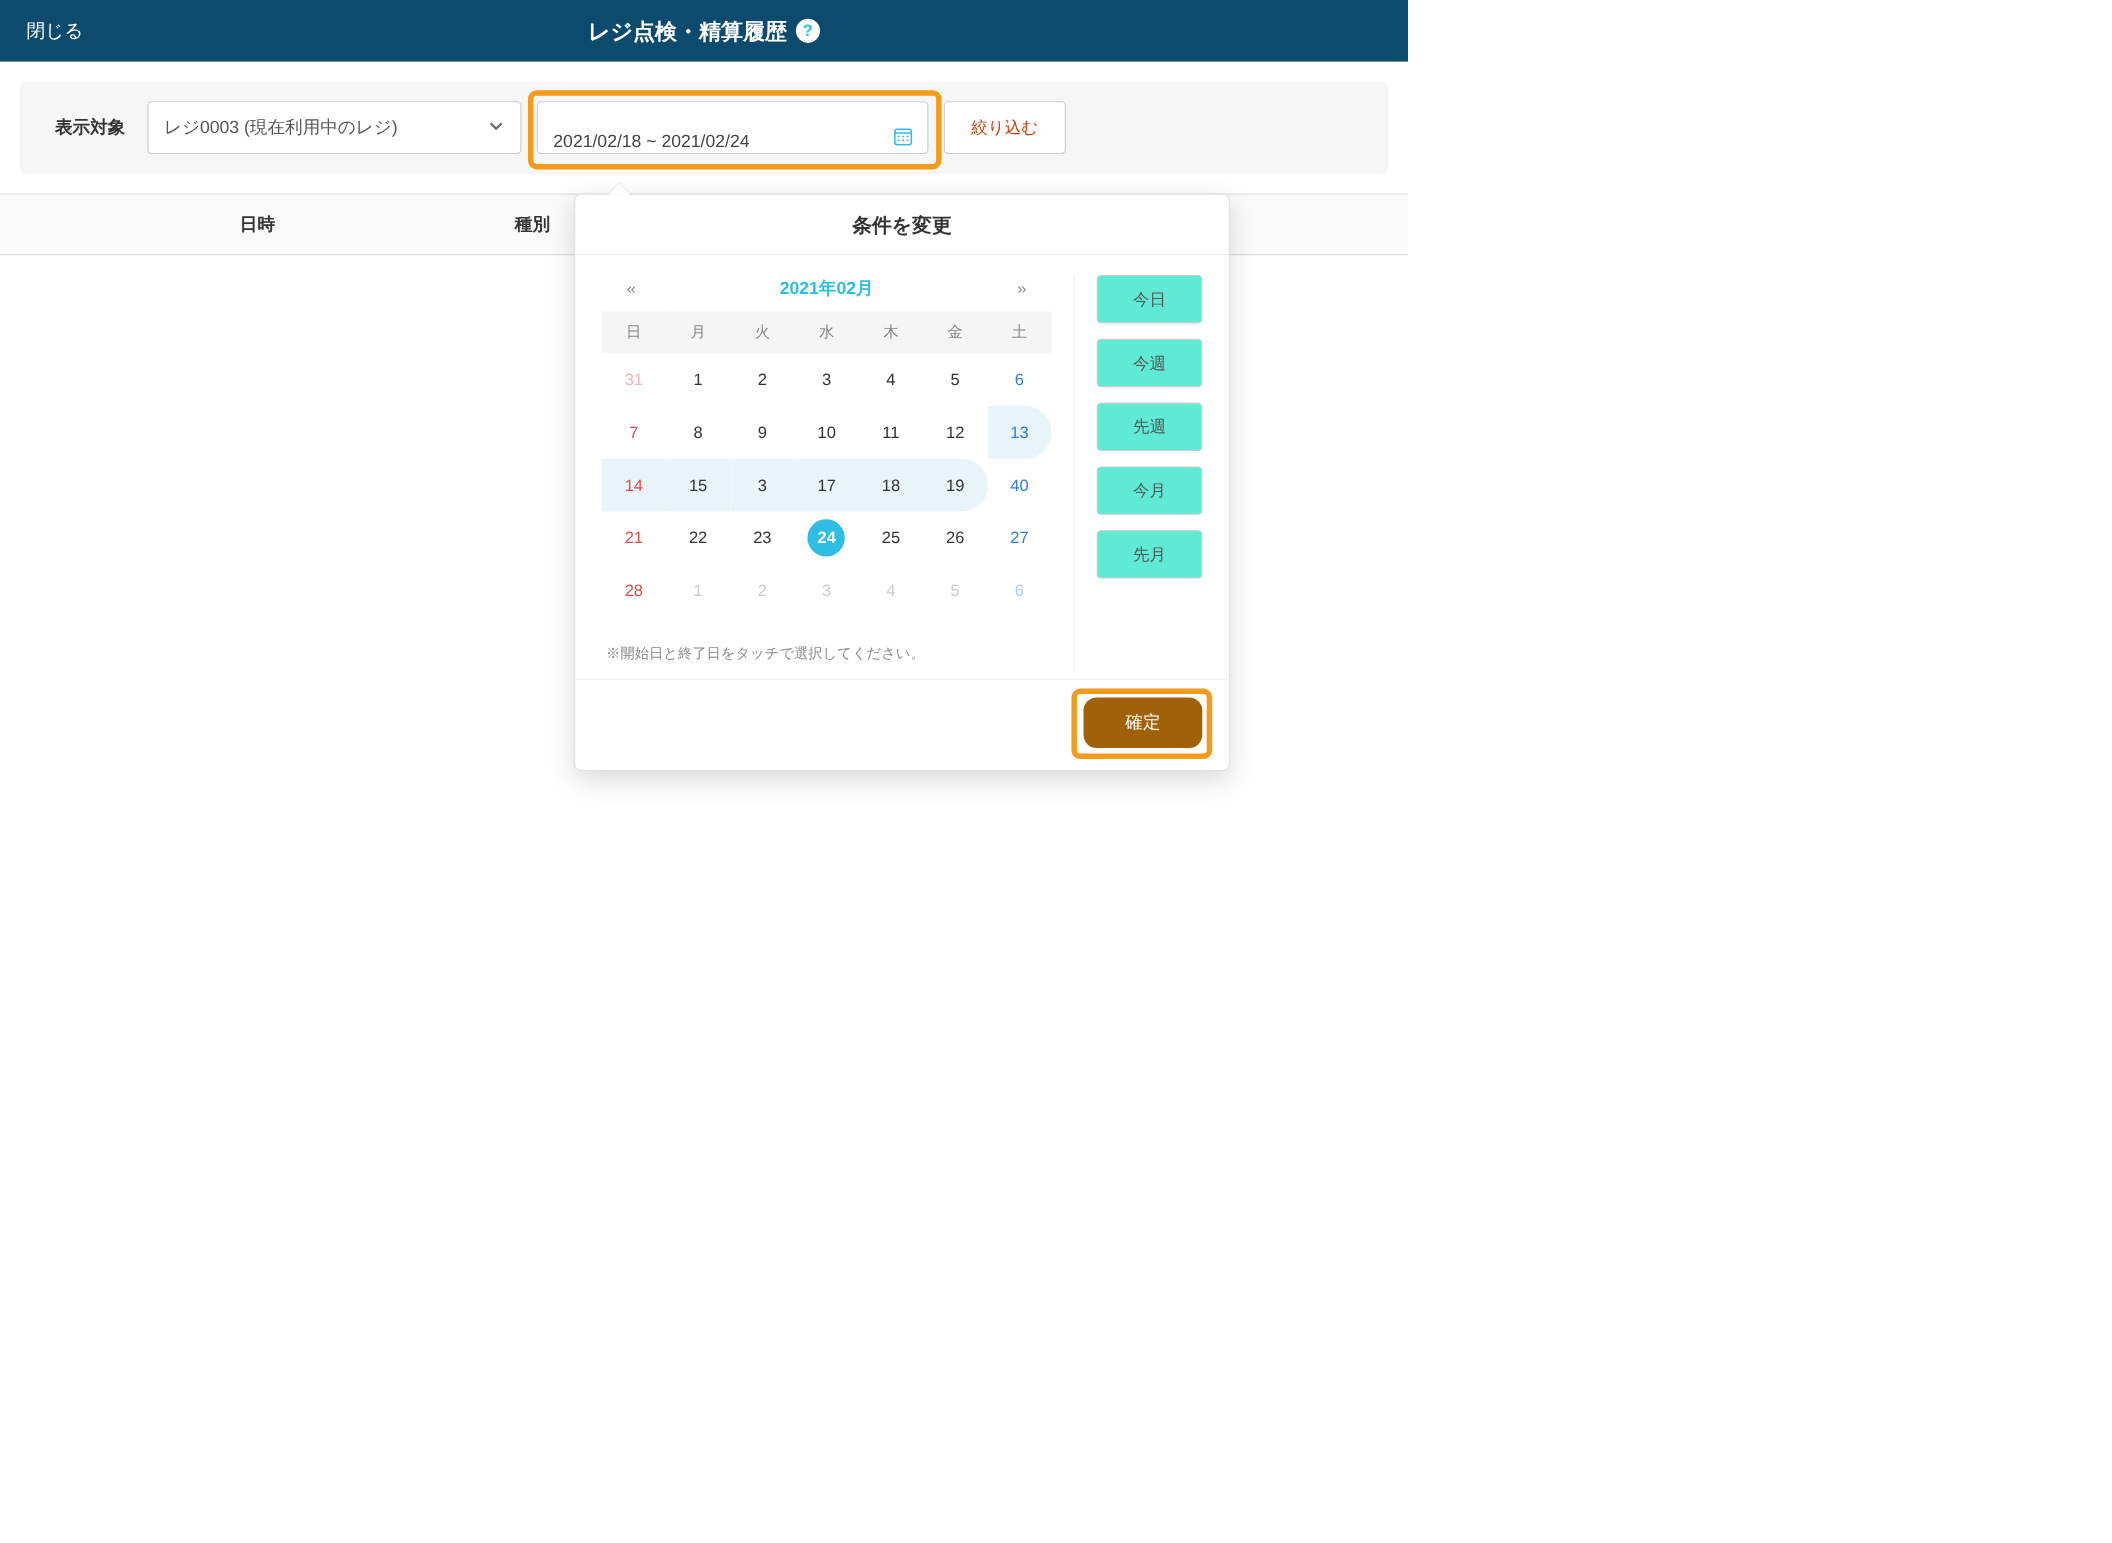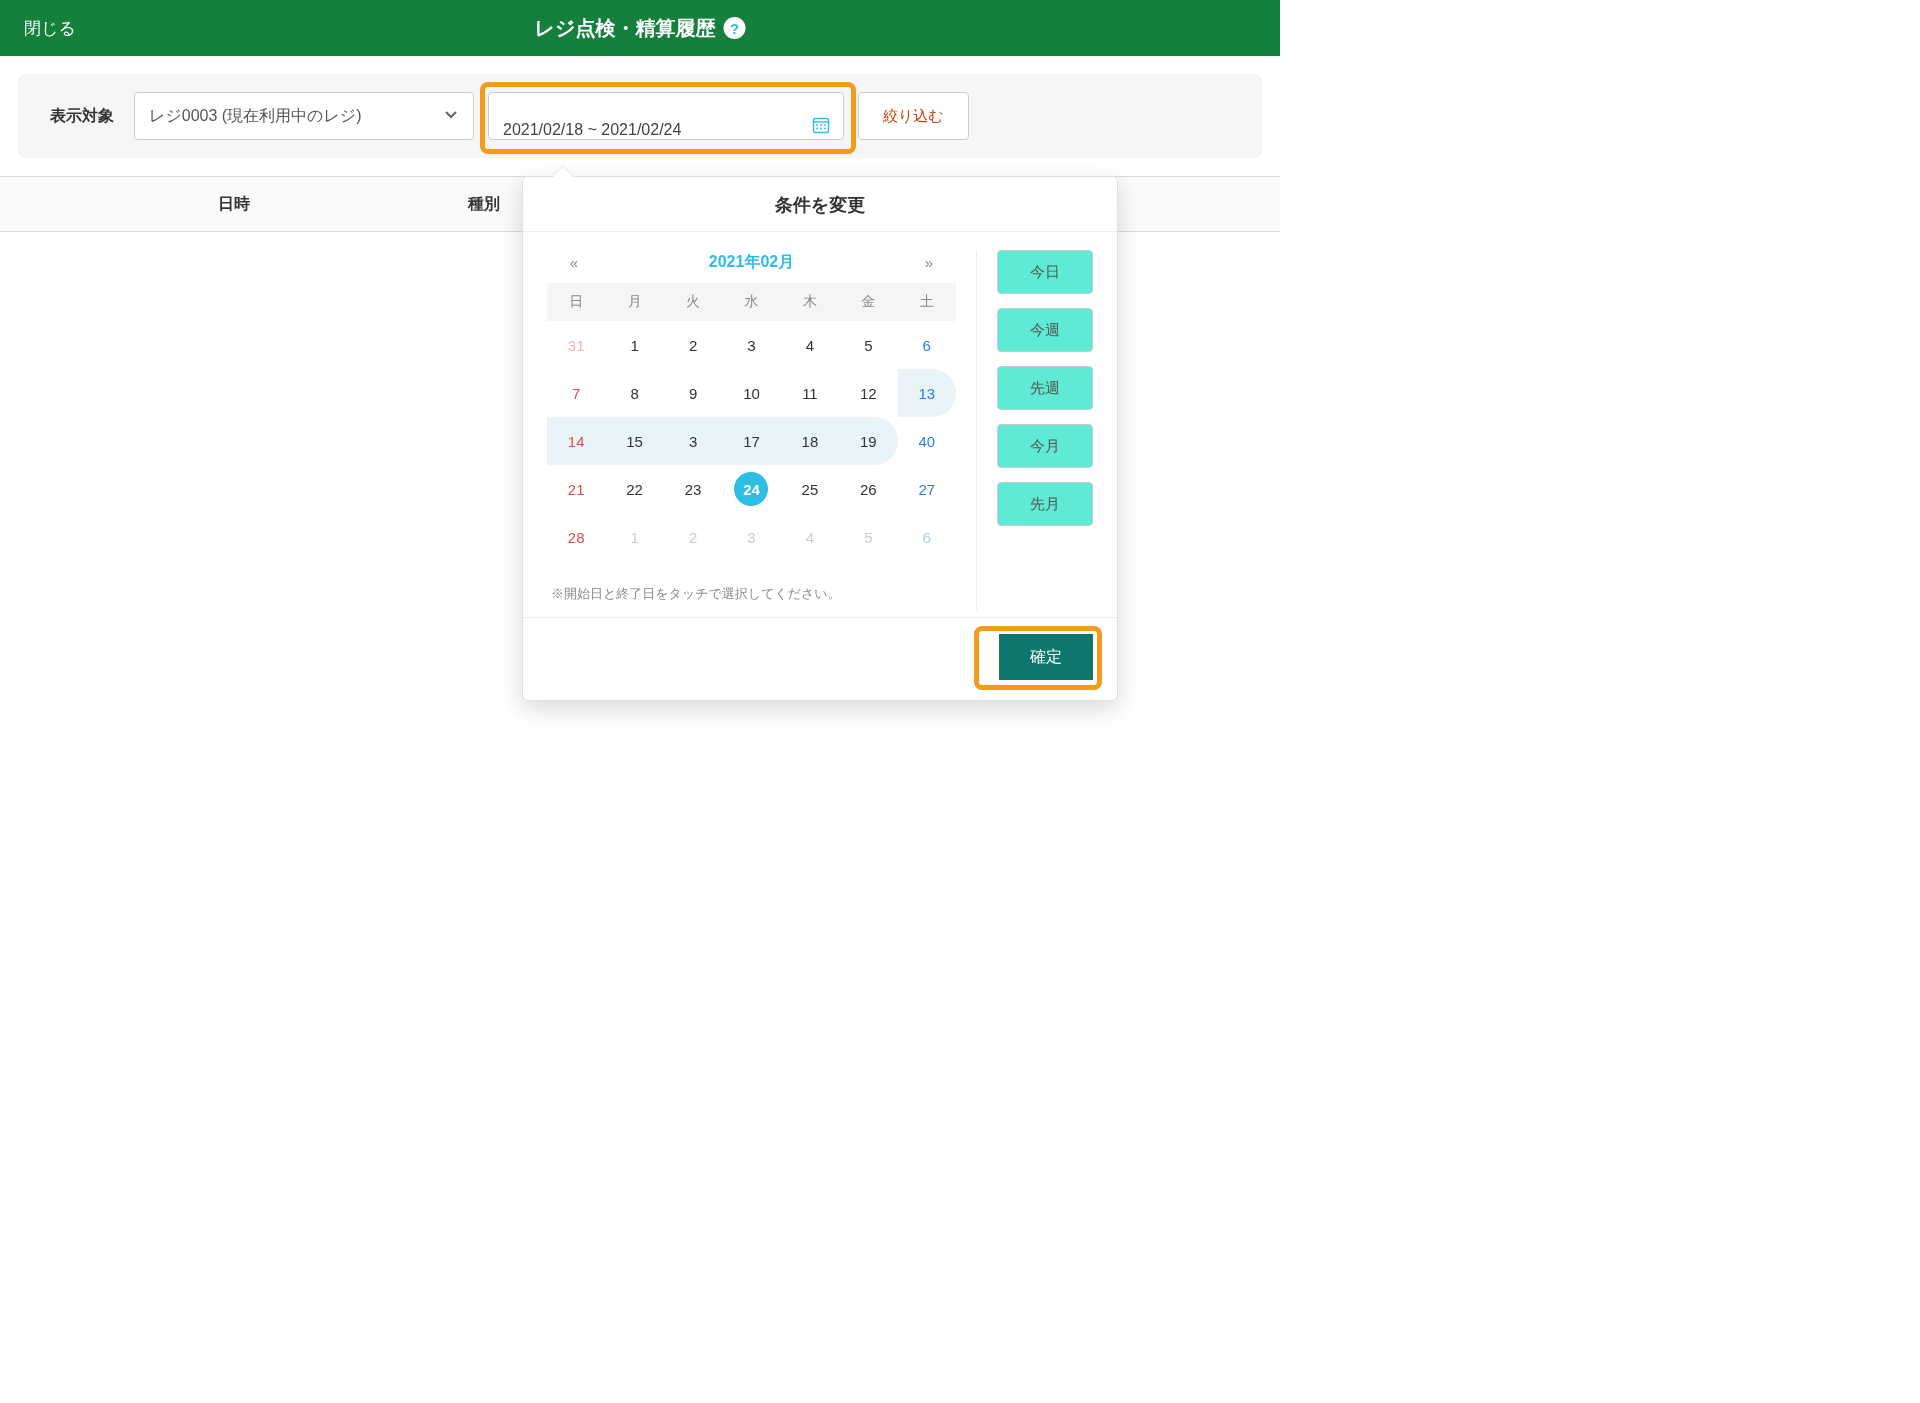--- a/index.html
+++ b/index.html
@@ -6,21 +6,21 @@
   body {
     font-family: -apple-system, "Hiragino Sans", "Hiragino Kaku Gothic ProN", Meiryo, sans-serif;
     background: #fff;
     color: #333;
     width: 1280px;
     height: 936px;
     overflow: hidden;
   }
   
   .header {
-    background: #15803d;
+    background: #0c4a6e;
     color: #fff;
     height: 56px;
     display: flex;
     align-items: center;
     position: relative;
     padding: 0 24px;
   }
   .header-close {
     font-size: 17px;
     cursor: pointer;
@@ -257,25 +257,25 @@
   }
   .popover-footer {
     display: flex;
     justify-content: flex-end;
     padding: 16px 24px 0 24px;
     margin-top: 6px;
     border-top: 1px solid #eee;
     position: relative;
   }
   .confirm-btn {
-    background: #0f766e;
+    background: #a16207;
     color: #fff;
     border: none;
-    border-radius: 0;
-    width: 94px;
+    border-radius: 12px;
+    width: 108px;
     height: 46px;
     font-size: 16px;
     cursor: pointer;
   }
   .highlight-confirm {
     right: 15px; top: 8px;
     width: 128px; height: 64px;
   }
 </style>
 </head>

